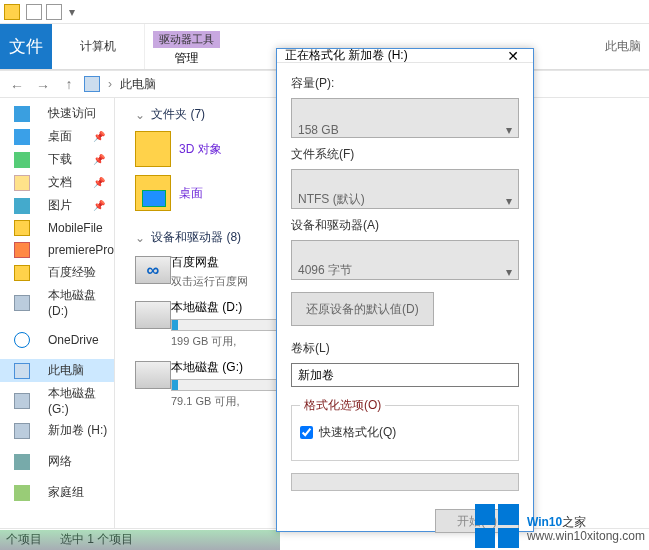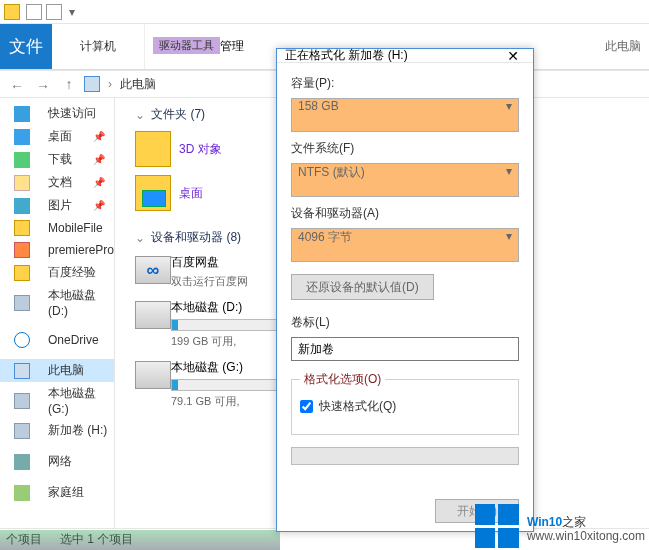--- a/index.html
+++ b/index.html
@@ -4,21 +4,21 @@
 <style>
 *{box-sizing:border-box;margin:0;padding:0;font-family:"Microsoft YaHei","Segoe UI",Arial,sans-serif;font-size:12px}
 body{width:649px;height:550px;background:#fff;overflow:hidden;position:relative}
 .titlebar{height:24px;background:#fff;border-bottom:1px solid #e5e5e5;display:flex;align-items:center;padding:0 4px}
 .titlebar .sysico{width:16px;height:16px;background:#ffd24a;border:1px solid #c99a00;margin-right:4px}
 .titlebar .qat{width:16px;height:16px;border:1px solid #999;margin:0 2px}
 .titlebar .qdivider{width:12px;height:16px;margin-left:2px;color:#666;display:flex;align-items:center;justify-content:center}
 .ribbon{height:46px;display:flex;border-bottom:1px solid #ddd}
 .ribbon .filetab{width:52px;background:#1979ca;color:#fff;display:flex;align-items:center;justify-content:center;font-size:17px}
 .ribbon .tab{padding:4px 28px;color:#333;display:flex;flex-direction:column;align-items:center;justify-content:center;border-right:1px solid #eee}
-.ribbon .tabgroup{display:flex;flex-direction:row;align-items:center;justify-content:flex-start;padding:2px 8px}
+.ribbon .tabgroup{display:flex;flex-direction:column;align-items:center;justify-content:flex-end;padding:2px 8px}
 .ribbon .tabgroup .hdr{background:#c8a8e0;color:#333;padding:1px 6px;font-size:11px;margin-bottom:2px}
 .ribbon .spacer{flex:1}
 .ribbon .thispclabel{display:flex;align-items:center;color:#666;padding:0 8px}
 .navbar{height:28px;display:flex;align-items:center;border-top:1px solid #e5e5e5;border-bottom:1px solid #e5e5e5;padding:2px 6px;gap:4px}
 .navbar .navbtn{width:22px;height:22px;color:#777;display:flex;align-items:center;justify-content:center;font-size:14px}
 .navbar .pcico{width:16px;height:16px;background:#cde;border:1px solid #4a90d9}
 .navbar .path{color:#333}
 .navbar .pathsep{color:#888;margin:0 4px}
 .content{display:flex;height:430px}
 .sidebar{width:115px;border-right:1px solid #e5e5e5;padding:4px 0;overflow:hidden}
@@ -55,24 +55,24 @@
 .ditem .bar .fill{position:absolute;top:0;left:0;bottom:0;width:5%;background:#26a0da}
 .ditem .sub{color:#666;font-size:11px}
 .statusbar{height:22px;border-top:1px solid #e5e5e5;display:flex;align-items:center;padding:0 6px;gap:18px;color:#444}
 
 .dlg{position:absolute;left:276px;top:48px;width:258px;height:484px;background:#fff;border:1px solid #4a90d9;box-shadow:0 0 8px rgba(0,0,0,.25);display:flex;flex-direction:column}
 .dlg .dlgtitle{height:14px;display:flex;align-items:center;padding:0 8px;border-bottom:1px solid #e5e5e5}
 .dlg .dlgtitle .ttxt{flex:1}
 .dlg .dlgtitle .xbtn{width:24px;height:24px;display:flex;align-items:center;justify-content:center;font-size:14px;cursor:pointer}
 .dlg .body{padding:10px 14px;display:flex;flex-direction:column;gap:6px;flex:1}
 .dlg label{color:#333;margin-top:2px}
-.dlg .sel{height:34px;border:1px solid #adadad;background:#fdba74;color:#666;display:flex;align-items:flex-start;padding:0 6px;position:relative}
+.dlg .sel{height:40px;border:1px solid #adadad;background:#e5e5e5;color:#666;display:flex;align-items:flex-end;padding:0 6px;position:relative}
 .dlg .sel::after{content:"▾";position:absolute;right:6px;color:#666}
 .dlg .txtin{height:24px;border:1px solid #7a7a7a;padding:0 6px;width:100%}
-.dlg .btn{height:26px;border:1px solid #adadad;background:#e1e1e1;color:#666;padding:0 14px;align-self:flex-start;cursor:pointer;margin:6px 0}
+.dlg .btn{height:34px;border:1px solid #adadad;background:#e1e1e1;color:#666;padding:0 14px;align-self:flex-start;cursor:pointer;margin:6px 0}
 .dlg .fieldset{border:1px solid #d0d0d0;padding:8px;margin-top:4px;height:64px}
 .dlg .fieldset legend{padding:0 4px;color:#7f1d1d}
 .dlg .chk{display:flex;align-items:center;gap:6px;color:#333}
 .dlg .chk input{width:13px;height:13px}
 .dlg .prog{height:18px;border:1px solid #bcbcbc;background:#e6e6e6;margin-top:6px}
 .dlg .footer{padding:8px 14px;display:flex;justify-content:flex-end;gap:8px}
 .dlg .footer .fbtn{height:24px;width:84px;border:1px solid #adadad;background:#e1e1e1;color:#888;display:flex;align-items:center;justify-content:center}
 
 .wm{position:absolute;right:4px;bottom:2px;display:flex;align-items:center;gap:8px;background:rgba(255,255,255,0)}
 .wm .winlogo{width:44px;height:44px;display:grid;grid-template-columns:1fr 1fr;grid-template-rows:1fr 1fr;gap:3px}

